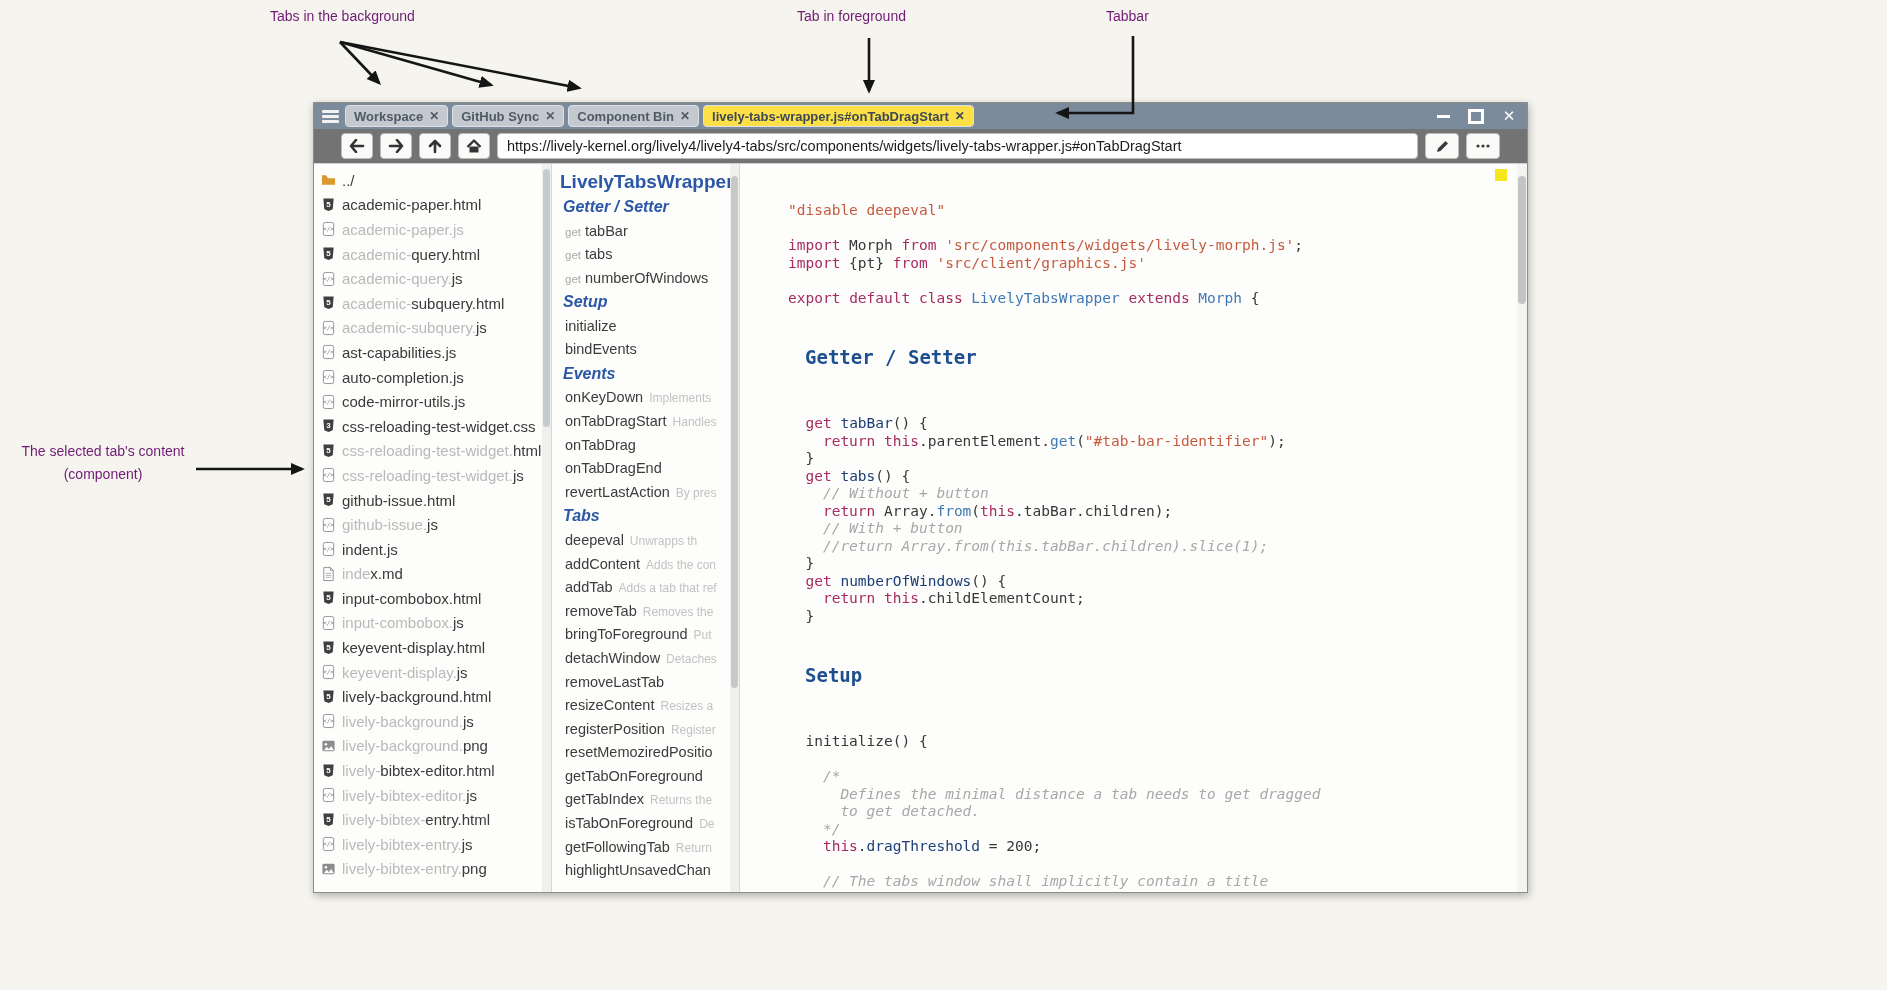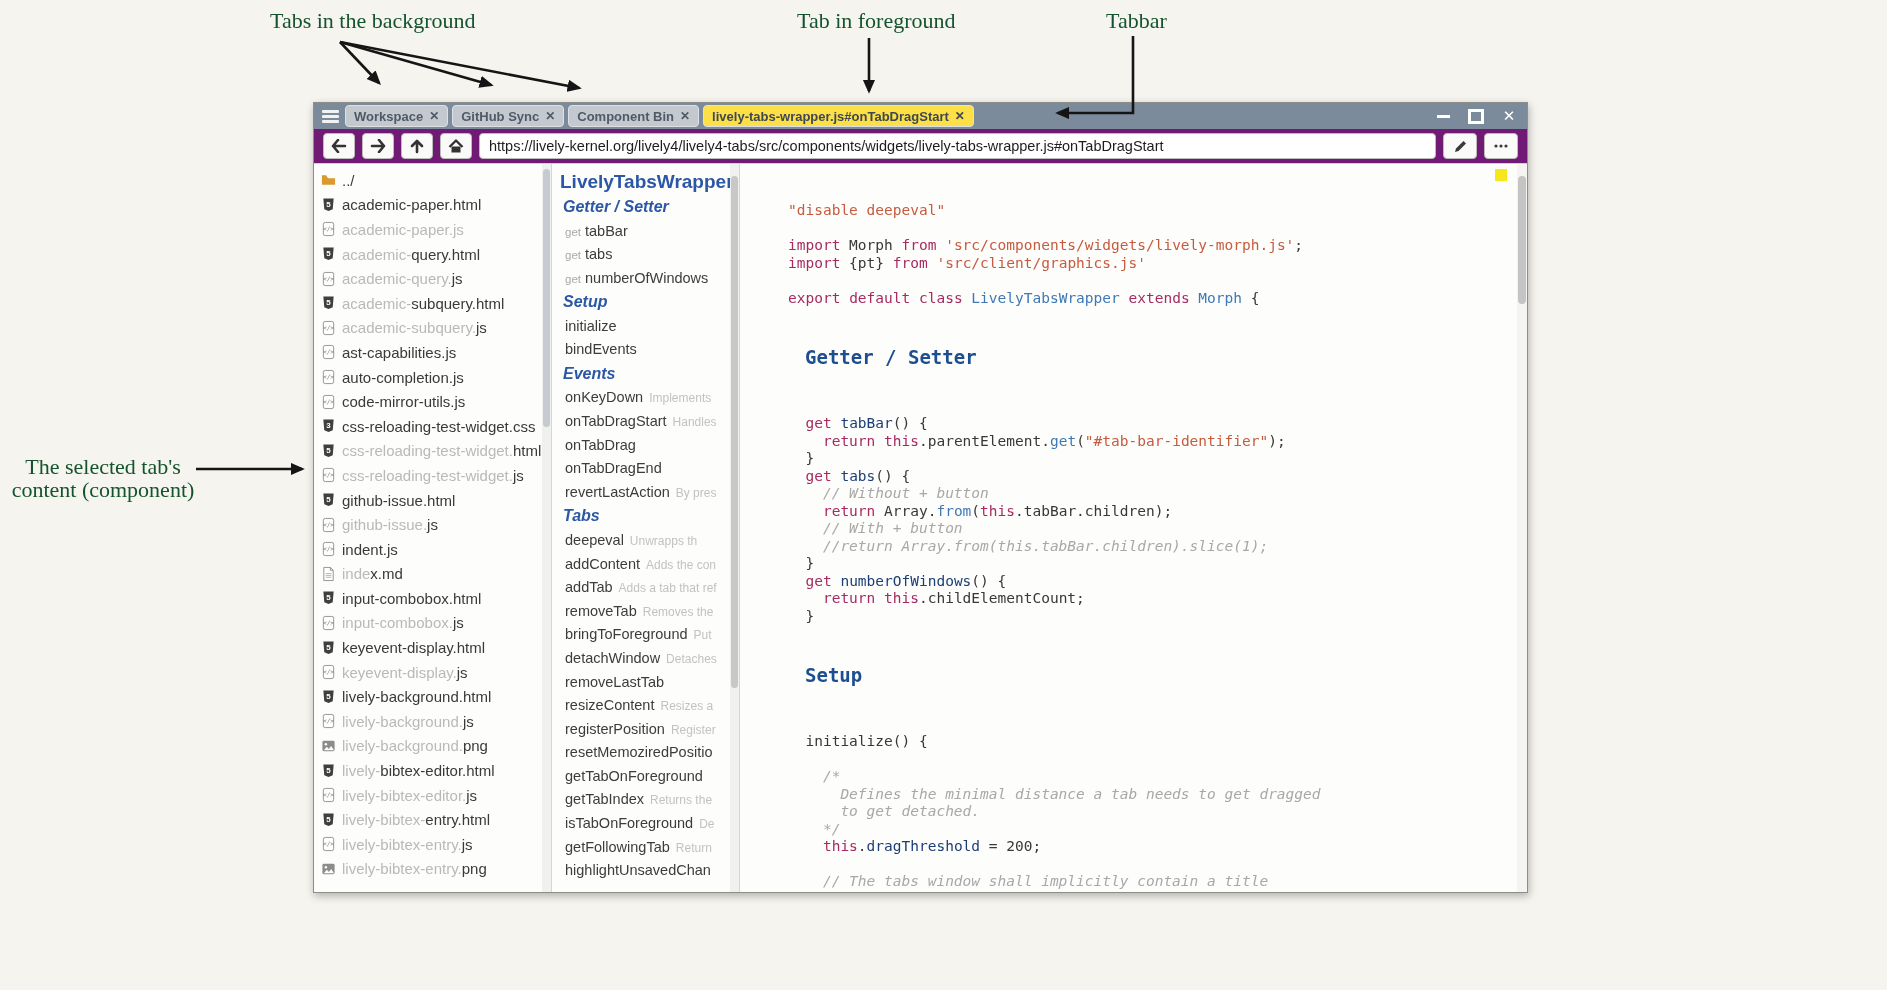--- a/index.html
+++ b/index.html
@@ -1,21 +1,21 @@
 <!DOCTYPE html>
 <html><head>
 <meta charset="utf-8">
 <style>
   html,body{margin:0;padding:0;}
   body{background:#f5f4ee;font-family:"Liberation Sans",sans-serif;}
   .canvas{position:relative;width:1887px;height:990px;background:#f5f4ee;overflow:hidden;}
 
   
-  .ann{position:absolute;color:#14532d;font-size:22px;font-family:Liberation Serif, serif;white-space:nowrap;}
-  #ann-left{left:8px;top:440px;width:190px;white-space:normal;text-align:center;line-height:23px;margin-top:15px;}
+  .ann{position:absolute;color:#701a75;font-size:14px;font-family:Liberation Sans, sans-serif;white-space:nowrap;}
+  #ann-left{left:8px;top:440px;width:190px;white-space:normal;text-align:center;line-height:23px;}
   #arrow-overlay{position:absolute;left:0;top:0;pointer-events:none;}
 
   
   .window{position:absolute;left:313px;top:102px;width:1213px;height:789px;
           background:#fdfdfb;border:1px solid #8d8d8a;box-shadow:1px 3px 8px rgba(0,0,0,.28);
           display:flex;flex-direction:column;overflow:hidden;}
 
   
   .tabbar{height:26px;background:#7c8b9b;display:flex;align-items:center;padding:0 6px;flex:0 0 auto;justify-content:space-between;}
   .hamburger{width:17px;height:13px;display:flex;flex-direction:column;justify-content:space-between;margin:0 6px 0 2px;cursor:pointer;}
@@ -25,21 +25,21 @@
        font-size:13px;font-weight:bold;white-space:nowrap;cursor:pointer;}
   .tab.fg{background:#fde047;color:#3d4854;}
   .tab .x{font-size:12px;font-weight:bold;cursor:pointer;}
   .wc{margin-left:auto;display:flex;align-items:center;gap:17px;padding-right:4px;}
   .wc span{display:inline-flex;align-items:center;justify-content:center;width:16px;height:14px;cursor:pointer;}
   .wc .min i{display:block;width:13px;height:3px;background:#fff;}
   .wc .max i{display:block;width:11px;height:9px;border:3px solid #fff;}
   .wc .cls{color:#fff;font-size:15px;font-weight:bold;font-family:"DejaVu Sans",sans-serif;}
 
   
-  .navbar{height:34px;background:#701a75;border-bottom:1px solid #cfcfcc;display:flex;align-items:center;gap:7px;padding:0 9px;flex:0 0 auto;}
+  .navbar{height:34px;background:#737373;border-bottom:1px solid #cfcfcc;display:flex;align-items:center;gap:7px;padding:0 27px;flex:0 0 auto;}
   .nbtn{width:30px;height:24px;background:#fafaf8;border:1px solid #bcbcba;border-radius:4px;
         display:flex;align-items:center;justify-content:center;cursor:pointer;flex:0 0 auto;}
   .nbtn svg{display:block;}
   .urlbox{flex:1;height:24px;background:#fff;border:1px solid #bcbcba;border-radius:4px;
           font-size:14.5px;color:#1d1d1d;padding:0 9px;font-family:"Liberation Sans",sans-serif;outline:none;}
 
   
   .content{flex:1;display:flex;min-height:0;background:#fdfdfb;}
 
   

